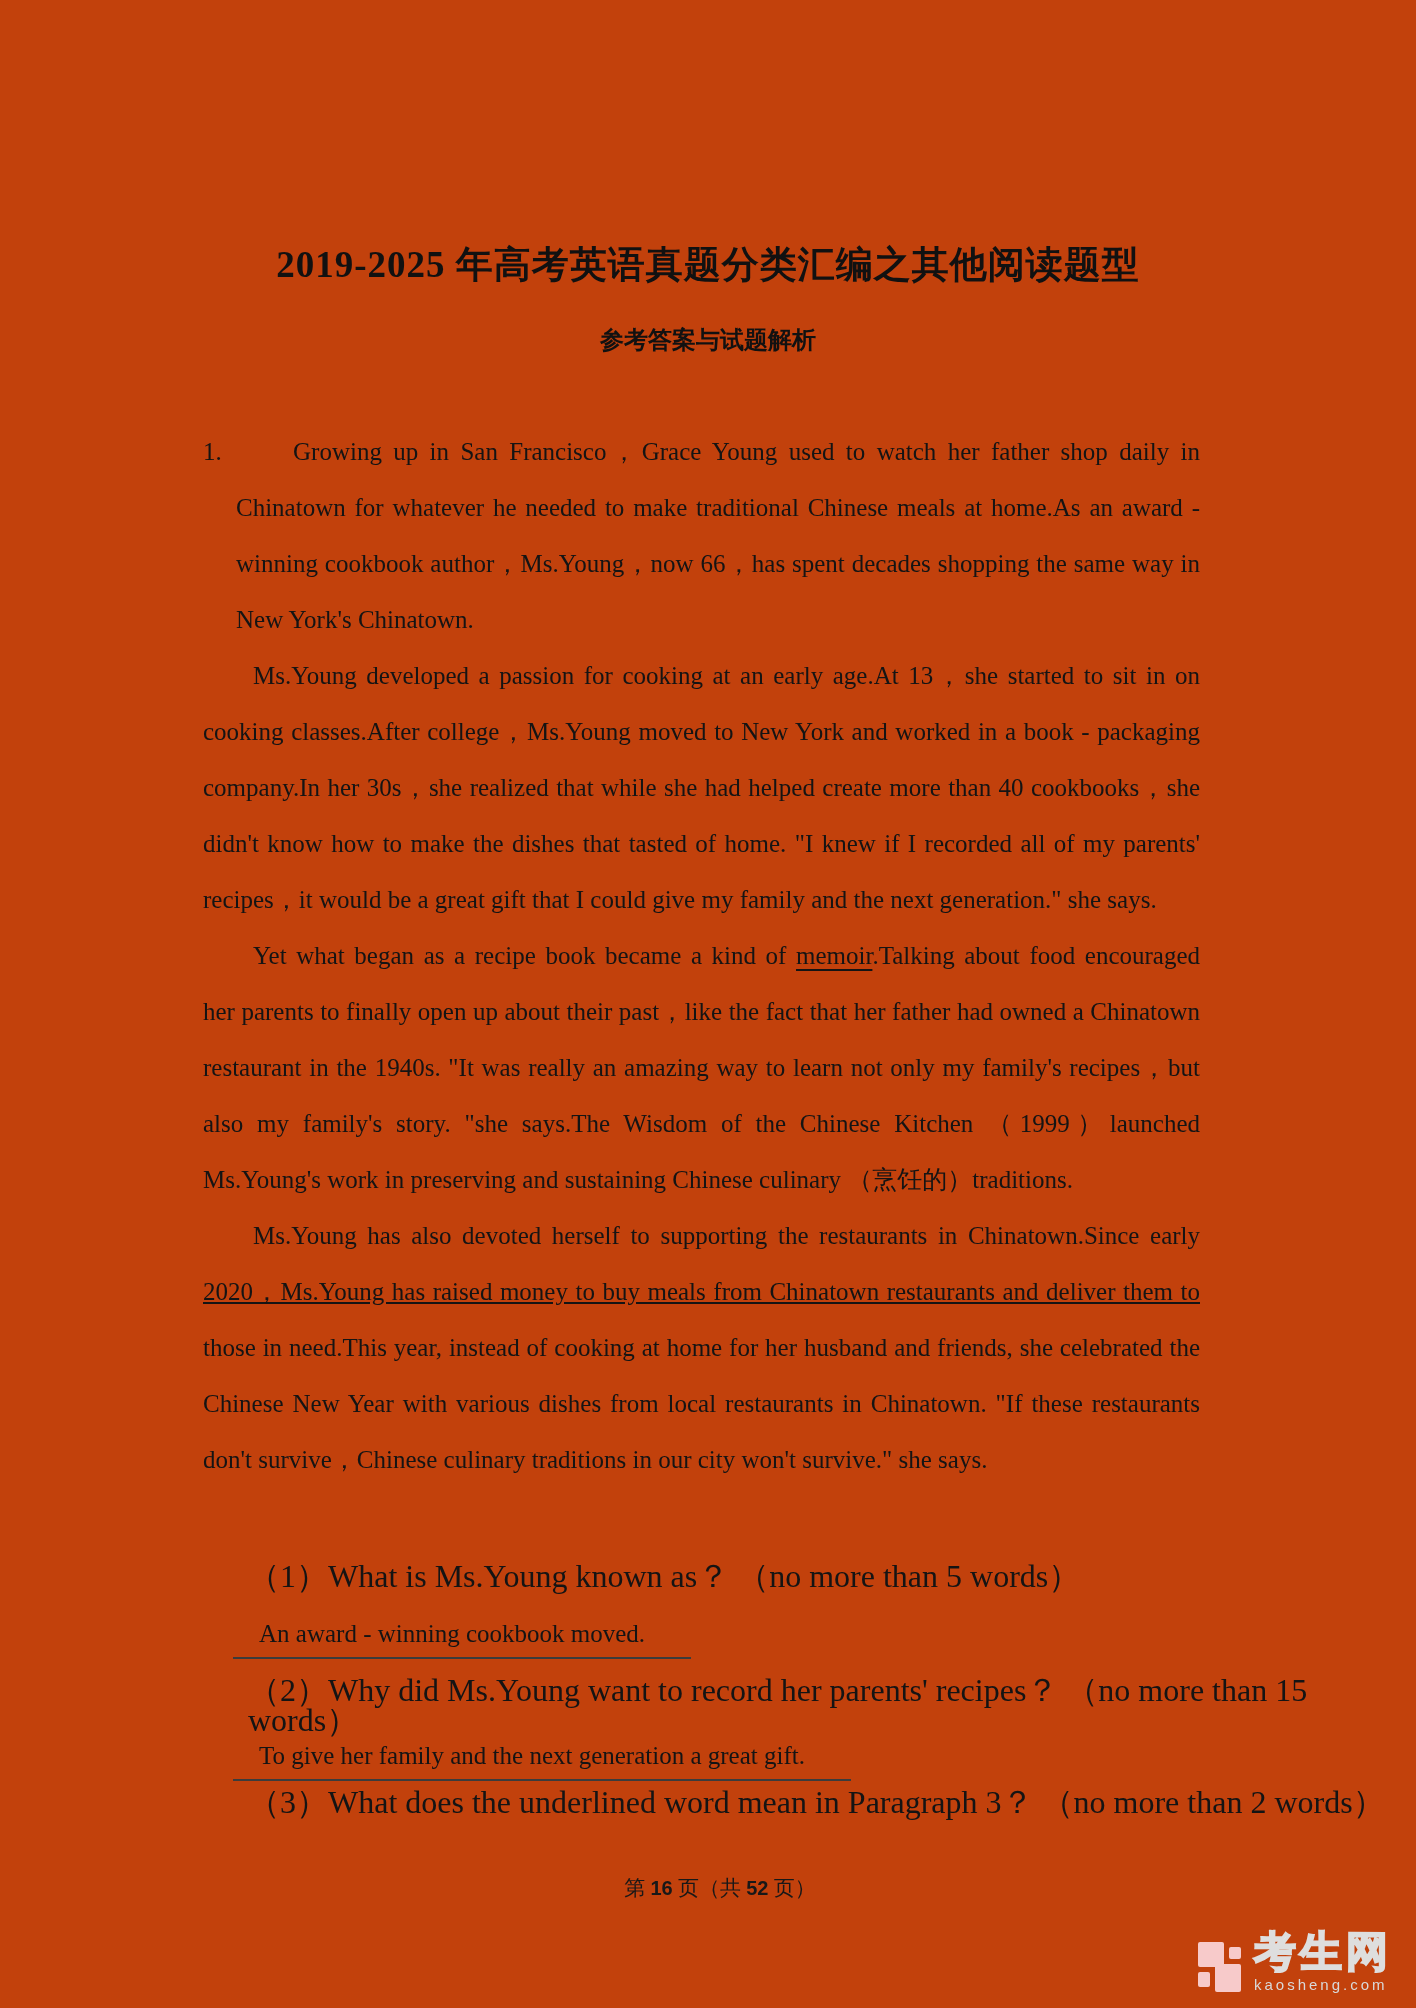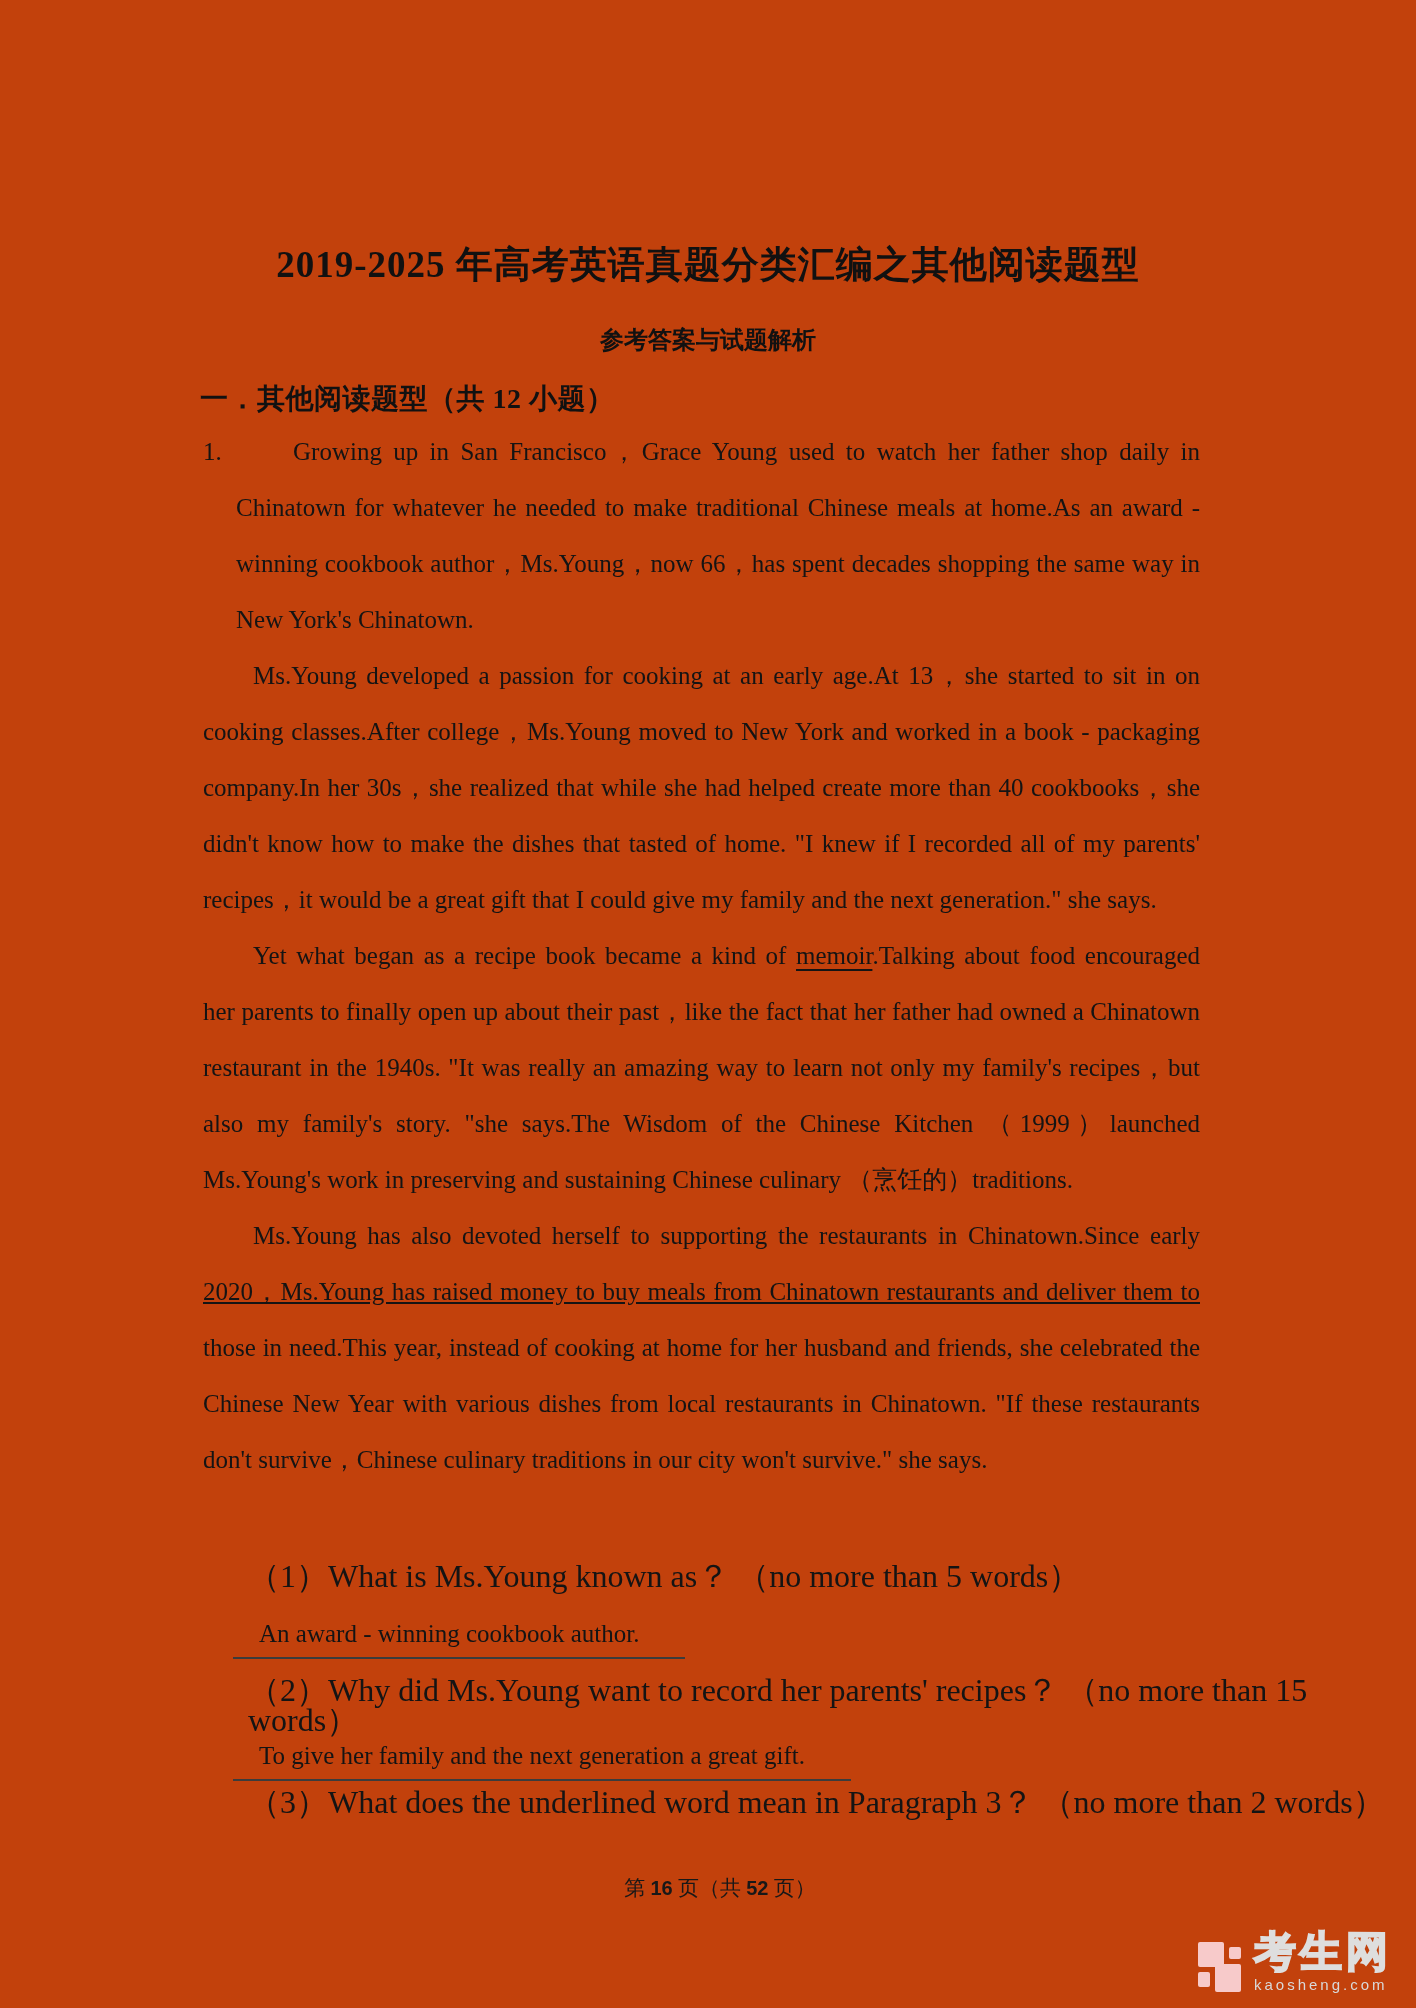--- a/index.html
+++ b/index.html
@@ -86,21 +86,20 @@
 </style>
 </head>
 <body>
 
 <div id="page">
 
   <div class="doc-title">2019-2025 年高考英语真题分类汇编之其他阅读题型</div>
 
   <div class="doc-subtitle">参考答案与试题解析</div>
 
-  <div class="section-heading">一．其他阅读题型（共 12 小题）</div>
 
   <div id="passage">
       <div class="line k-num-first" style="top: 437px;">
         <span class="num">1.</span>
         <span class="rest">Growing up in San Francisco，Grace Young used to watch her father shop daily in</span>
       </div>
       <div class="line k-p1-wrap" style="top: 493px;">Chinatown for whatever he needed to make traditional Chinese meals at home.As an award -</div>
       <div class="line k-p1-wrap" style="top: 549px;">winning cookbook author，Ms.Young，now 66，has spent decades shopping the same way in</div>
       <div class="line k-p1-end" style="top: 605px;">New York's Chinatown.</div>
       <div class="line k-p-first" style="top: 661px;">Ms.Young developed a passion for cooking at an early age.At 13，she started to sit in on</div>
@@ -115,21 +114,21 @@
       <div class="line k-p-end" style="top: 1165px;">Ms.Young's work in preserving and sustaining Chinese culinary （烹饪的）traditions.</div>
       <div class="line k-p-first" style="top: 1221px;">Ms.Young has also devoted herself to supporting the restaurants in Chinatown.Since early</div>
       <div class="line k-p-wrap" style="top: 1277px; text-decoration: underline;">2020，Ms.Young has raised money to buy meals from Chinatown restaurants and deliver them to</div>
       <div class="line k-p-wrap" style="top: 1333px;">those in need.This year, instead of cooking at home for her husband and friends, she celebrated the</div>
       <div class="line k-p-wrap" style="top: 1389px;">Chinese New Year with various dishes from local restaurants in Chinatown. "If these restaurants</div>
       <div class="line k-p-end" style="top: 1445px;">don't survive，Chinese culinary traditions in our city won't survive." she says.</div>
     </div>
 
   <div id="questions">
       <div class="q-line" style="top: 1561px;">（1）What is Ms.Young known as？ （no more than 5 words）</div>
-      <div class="a-line" style="top: 1619px;"><span class="a-text">An award - winning cookbook author.</span></div>
+      <div class="a-line" style="top: 1619px;"><span class="a-text">An award - winning cookbook moved.</span></div>
       <div class="q-line" style="top: 1675px;">（2）Why did Ms.Young want to record her parents' recipes？ （no more than 15 words）</div>
       <div class="a-line" style="top: 1741px;"><span class="a-text">To give her family and the next generation a great gift.</span></div>
       <div class="q-line" style="top: 1787px;">（3）What does the underlined word mean in Paragraph 3？ （no more than 2 words）</div>
     </div>
 
   <div class="footer">
     <span>第 </span><b>16</b><span> 页（共 </span><b>52</b><span> 页）</span>
   </div>
 
   <div class="watermark">

